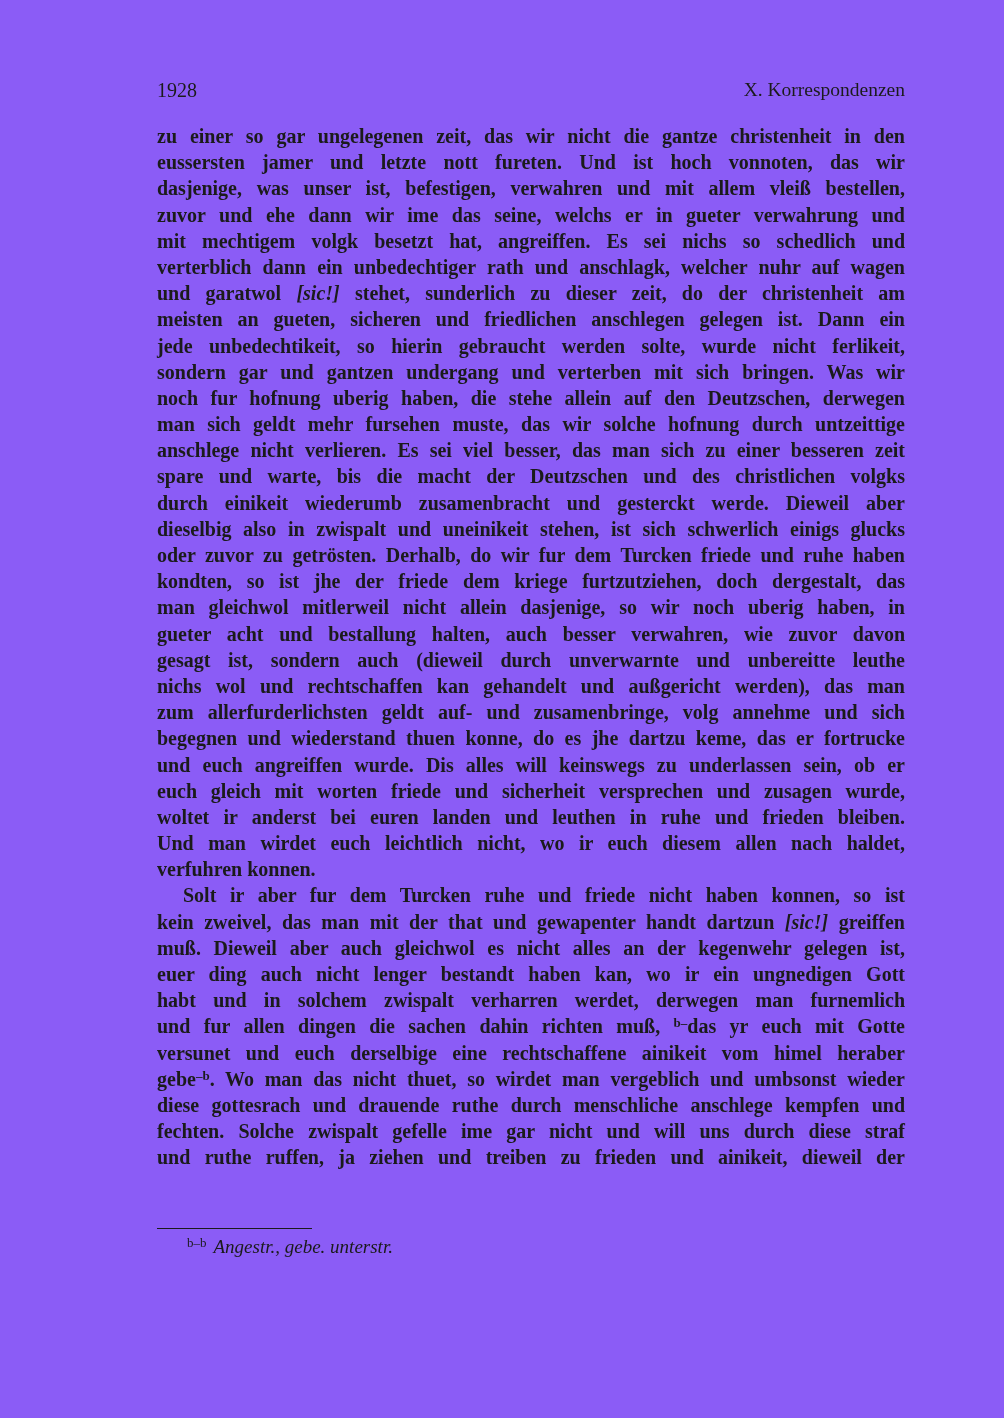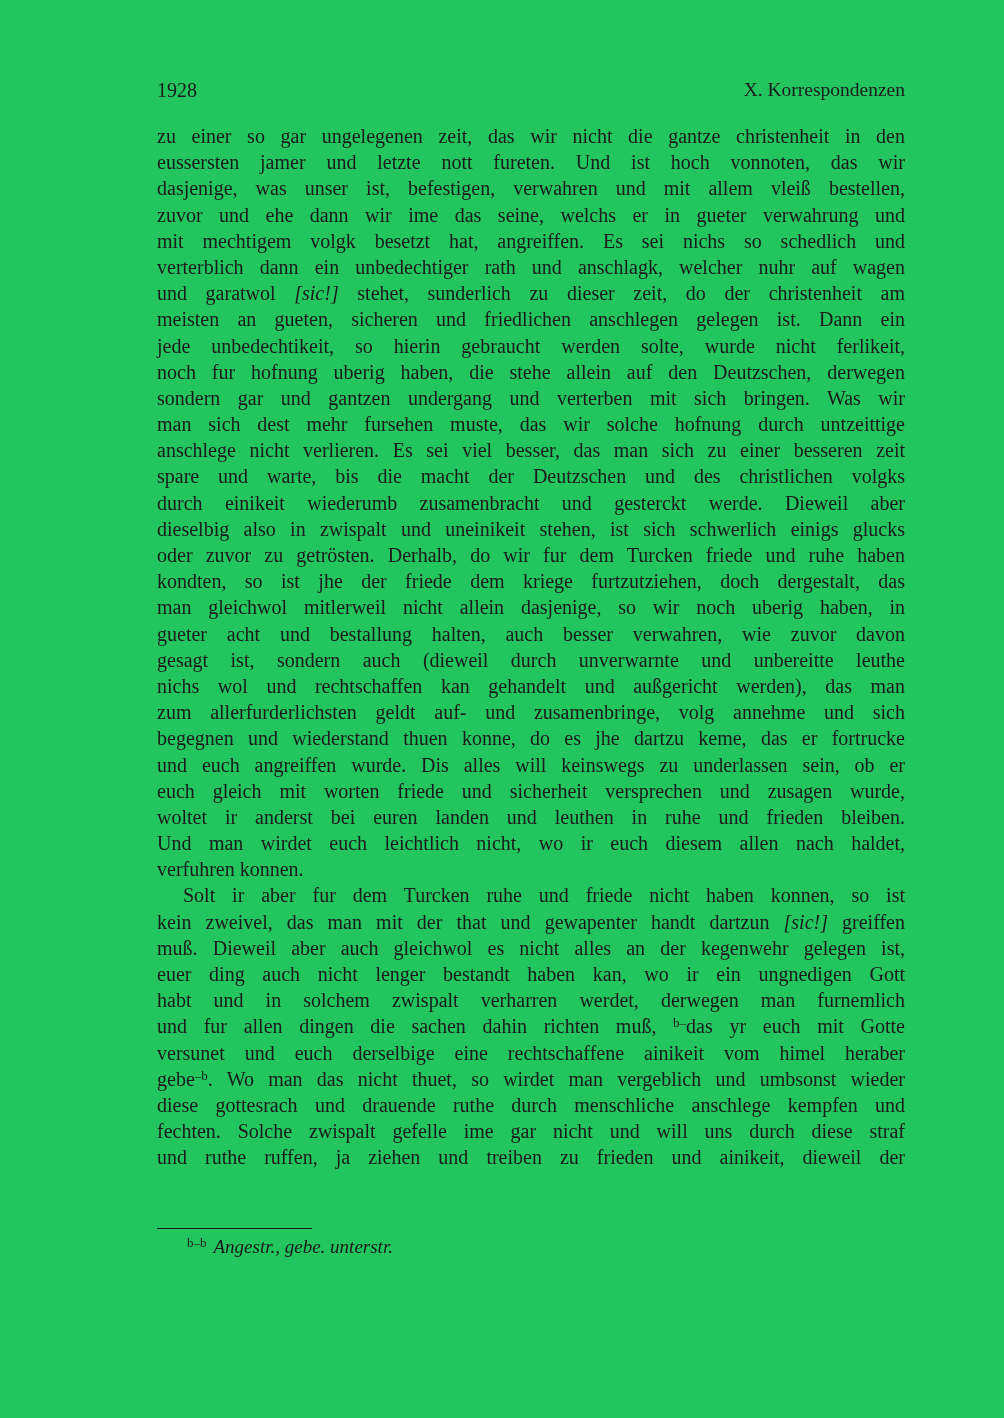--- a/index.html
+++ b/index.html
@@ -4,21 +4,21 @@
 <style>
   html, body {
     margin: 0;
     padding: 0;
     background: #ffffff;
   }
   .page {
     position: relative;
     width: 1004px;
     height: 1418px;
-    background: #22c55e;
+    background: #8b5cf6;
     color: #1b1b1b;
     font-family: "Liberation Serif", "DejaVu Serif", serif;
     overflow: hidden;
   }
   .page-header {
     position: absolute;
     left: 157px;
     top: 79px;
     width: 748px;
     height: 24px;
@@ -42,20 +42,21 @@
     font-size: 20px;
     line-height: 26.2px;
   }
   .paragraph { margin: 0; }
   .line {
     text-align: justify;
     text-align-last: justify;
     text-justify: inter-word;
     white-space: normal;
     height: 26.2px;
+    font-weight: bold;
   }
   .line.flush { text-align-last: left; }
   .line.indent { text-indent: 26px; }
   .italic { font-style: italic; }
   .sup {
     font-size: 13px;
     position: relative;
     top: -6px;
   }
   .footnote {
@@ -94,23 +95,23 @@
       <div class="paragraph">
         <div class="line"><span>zu einer so gar ungelegenen zeit, das wir nicht die gantze christenheit in den</span></div>
         <div class="line"><span>eussersten jamer und letzte nott fureten. Und ist hoch vonnoten, das wir</span></div>
         <div class="line"><span>dasjenige, was unser ist, befestigen, verwahren und mit allem vleiß bestellen,</span></div>
         <div class="line"><span>zuvor und ehe dann wir ime das seine, welchs er in gueter verwahrung und</span></div>
         <div class="line"><span>mit mechtigem volgk besetzt hat, angreiffen. Es sei nichs so schedlich und</span></div>
         <div class="line"><span>verterblich dann ein unbedechtiger rath und anschlagk, welcher nuhr auf wagen</span></div>
         <div class="line"><span>und garatwol </span><span class="italic">[sic!]</span><span> stehet, sunderlich zu dieser zeit, do der christenheit am</span></div>
         <div class="line"><span>meisten an gueten, sicheren und friedlichen anschlegen gelegen ist. Dann ein</span></div>
         <div class="line"><span>jede unbedechtikeit, so hierin gebraucht werden solte, wurde nicht ferlikeit,</span></div>
+        <div class="line"><span>sondern gar und gantzen undergang und verterben mit sich bringen. Was wir</span></div>
         <div class="line"><span>noch fur hofnung uberig haben, die stehe allein auf den Deutzschen, derwegen</span></div>
-        <div class="line"><span>sondern gar und gantzen undergang und verterben mit sich bringen. Was wir</span></div>
-        <div class="line"><span>man sich dest mehr fursehen muste, das wir solche hofnung durch untzeittige</span></div>
+        <div class="line"><span>man sich geldt mehr fursehen muste, das wir solche hofnung durch untzeittige</span></div>
         <div class="line"><span>anschlege nicht verlieren. Es sei viel besser, das man sich zu einer besseren zeit</span></div>
         <div class="line"><span>spare und warte, bis die macht der Deutzschen und des christlichen volgks</span></div>
         <div class="line"><span>durch einikeit wiederumb zusamenbracht und gesterckt werde. Dieweil aber</span></div>
         <div class="line"><span>dieselbig also in zwispalt und uneinikeit stehen, ist sich schwerlich einigs glucks</span></div>
         <div class="line"><span>oder zuvor zu getrösten. Derhalb, do wir fur dem Turcken friede und ruhe haben</span></div>
         <div class="line"><span>kondten, so ist jhe der friede dem kriege furtzutziehen, doch dergestalt, das</span></div>
         <div class="line"><span>man gleichwol mitlerweil nicht allein dasjenige, so wir noch uberig haben, in</span></div>
         <div class="line"><span>gueter acht und bestallung halten, auch besser verwahren, wie zuvor davon</span></div>
         <div class="line"><span>gesagt ist, sondern auch (dieweil durch unverwarnte und unbereitte leuthe</span></div>
         <div class="line"><span>nichs wol und rechtschaffen kan gehandelt und außgericht werden), das man</span></div>

